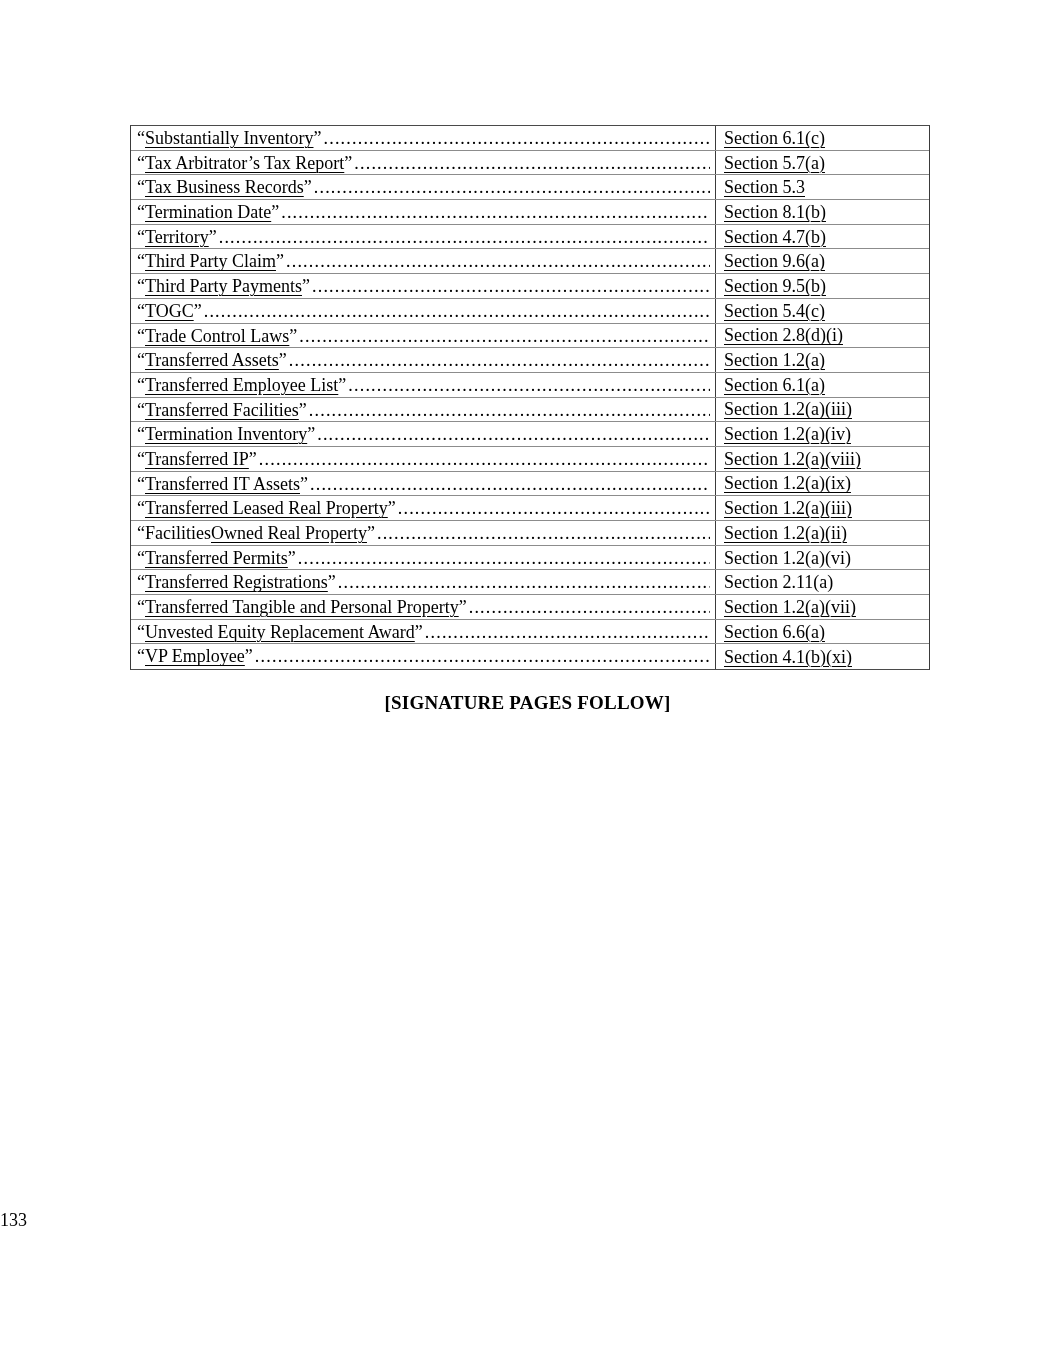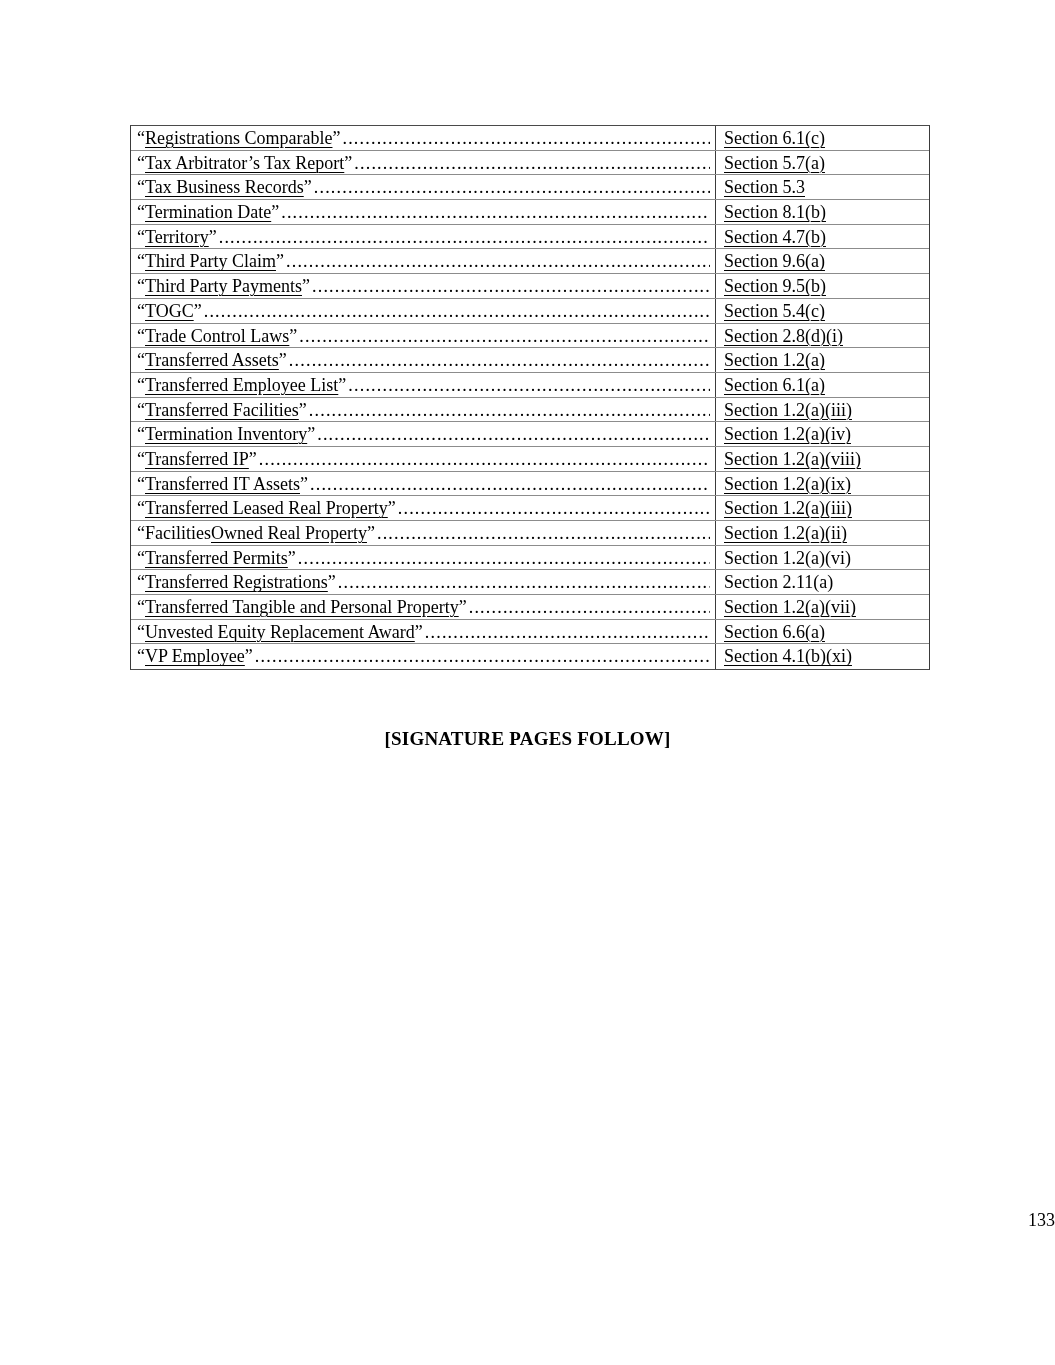--- a/index.html
+++ b/index.html
@@ -39,20 +39,21 @@
   }
   .term-cell {
     width: 585px;
     padding-left: 6px;
     padding-right: 5px;
     border-right: 1px solid #3a3a3a;
   }
   .sec-cell {
     flex: 1;
     padding-left: 8px;
+    align-items: center;
   }
 
   .u, .term-text {
     text-decoration: underline;
     text-decoration-thickness: 1px;
     text-underline-offset: 3px;
   }
   .term-prefix, .quote { text-decoration: none; }
 
   .dot-leader {
@@ -61,47 +62,47 @@
     white-space: nowrap;
     margin-left: 2px;
     letter-spacing: 1.2px;
   }
   .dot-leader::after {
     content: "..................................................................................................................................................................";
   }
 
   .footer-note {
     position: absolute;
-    top: 728px; left: 0;
+    top: 692px; left: 0;
     width: 100%;
     text-align: center;
     font-weight: bold;
     font-size: 19px;
     letter-spacing: 0.2px;
   }
   .page-number {
     position: absolute;
     top: 1210px; left: 0;
     width: 100%;
-    text-align: right;
+    text-align: left;
     font-size: 18px;
   }
 </style>
 </head>
 <body>
 
 <div class="doc-page">
 
   <div class="terms-table">
 
       <div class="t-row">
         <div class="cell term-cell">
           <span class="quote">“</span>
           <span class="term-prefix"></span>
-          <span class="term-text">Registrations Comparable</span>
+          <span class="term-text">Substantially Inventory</span>
           <span class="quote">”</span>
           <span class="dot-leader"></span>
         </div>
         <div class="cell sec-cell">
           <span class="u">Section 6.1(c)</span>
         </div>
       </div>
 
       <div class="t-row">
         <div class="cell term-cell">

